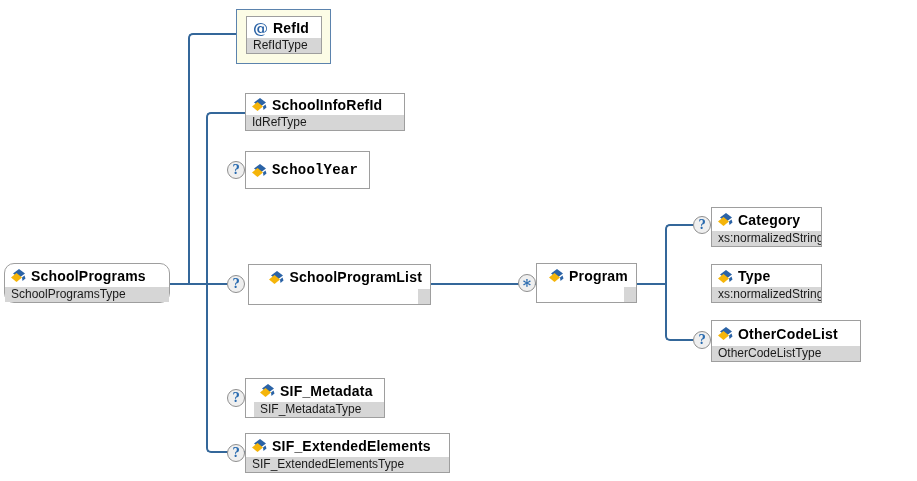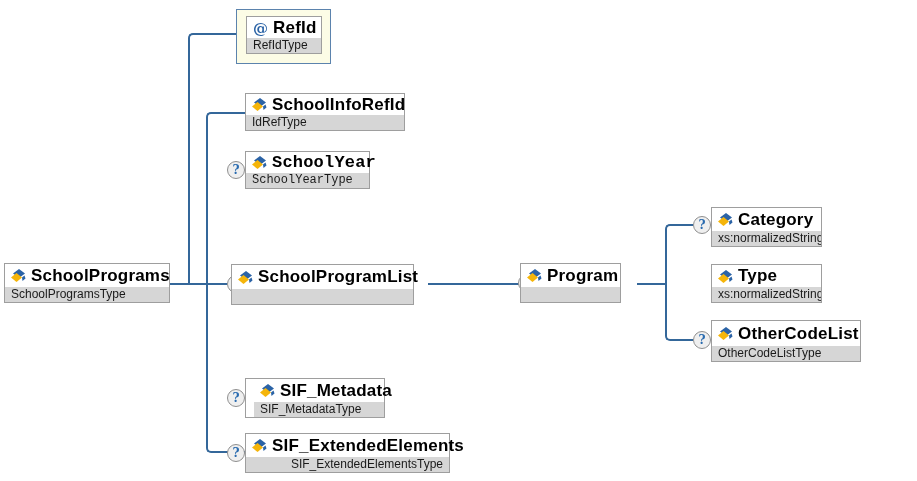--- a/index.html
+++ b/index.html
@@ -61,42 +61,42 @@
   .node {
     position:absolute; z-index:3; box-sizing:border-box;
     background:#ffffff; border:1px solid #9E9E9E;
     display:flex; flex-direction:column;
   }
   .node .title-row {
     flex:1; display:flex; align-items:center;
     padding:0 8px 0 6px; gap:5px; white-space:nowrap;
   }
   .node .title {
-    font-weight:bold; font-size:17px; color:#000000;
+    font-weight:bold; font-size:14px; color:#000000;
     letter-spacing:0.2px;
   }
   .node .type-row {
     height:15px; background:#D6D6D6; color:#1A1A1A;
     font-size:12px; line-height:15px; padding:0 6px; white-space:nowrap;
     overflow:hidden;
   }
   .el-icon { flex:0 0 auto; display:inline-block; width:15px; height:13px; }
   .at-icon {
     flex:0 0 auto; color:#2B63A6; font-family:"DejaVu Serif", serif;
     font-weight:bold; font-size:15px; line-height:14px;
   }
 
-  #node-school-programs       { left:4px;   top:263px; width:166px; height:40px; }
+  #node-school-programs       { left:4px;   top:263px; width:166px; height:40px;border-radius:10px; }
   #node-refid                 { left:246px; top:16px;  width:76px;  height:38px; }
   #node-school-info-refid     { left:245px; top:93px;  width:160px; height:38px; }
   #node-school-year           { left:245px; top:151px; width:125px; height:38px;font-family:Liberation Mono, monospace; }
-  #node-school-program-list   { left:231px; top:264px; width:183px; height:41px; }
+  #node-school-program-list   { left:248px; top:264px; width:183px; height:41px;align-items:flex-end; }
   #node-sif-metadata          { left:245px; top:378px; width:140px; height:40px;padding-left:8px; }
-  #node-sif-extended          { left:245px; top:433px; width:205px; height:40px;text-align:right; }
-  #node-program               { left:520px; top:263px; width:101px; height:40px; }
+  #node-sif-extended          { left:245px; top:433px; width:205px; height:40px; }
+  #node-program               { left:536px; top:263px; width:101px; height:40px;align-items:flex-end; }
   #node-category              { left:711px; top:207px; width:111px; height:40px; }
   #node-type                  { left:711px; top:264px; width:111px; height:39px;text-align:right; }
   #node-other-code-list       { left:711px; top:320px; width:150px; height:42px; }
 </style>
 </head>
 <body>
 
 <div id="stage">
 
   <div class="hline" id="line-root-children"></div>
@@ -150,21 +150,20 @@
 
   <div class="node" id="node-school-year">
     <div class="title-row">
       <svg class="el-icon" viewBox="0 0 15 13">
           <polygon points="8,0 14,4.5 8,9 2,4.5" fill="#2B63A6"></polygon>
           <polygon points="0,8.5 5.5,4 11,8.5 5.5,13" fill="#F5B50A"></polygon>
           <polygon points="11,8.5 13.5,6.5 14.5,9.5 11.5,12" fill="#2B63A6"></polygon>
         </svg>
       <span class="title">SchoolYear</span>
     </div>
-    <div class="type-row">SchoolYearType</div>
   </div>
 
   <div class="node" id="node-school-program-list">
     <div class="title-row">
       <svg class="el-icon" viewBox="0 0 15 13">
           <polygon points="8,0 14,4.5 8,9 2,4.5" fill="#2B63A6"></polygon>
           <polygon points="0,8.5 5.5,4 11,8.5 5.5,13" fill="#F5B50A"></polygon>
           <polygon points="11,8.5 13.5,6.5 14.5,9.5 11.5,12" fill="#2B63A6"></polygon>
         </svg>
       <span class="title">SchoolProgramList</span>

